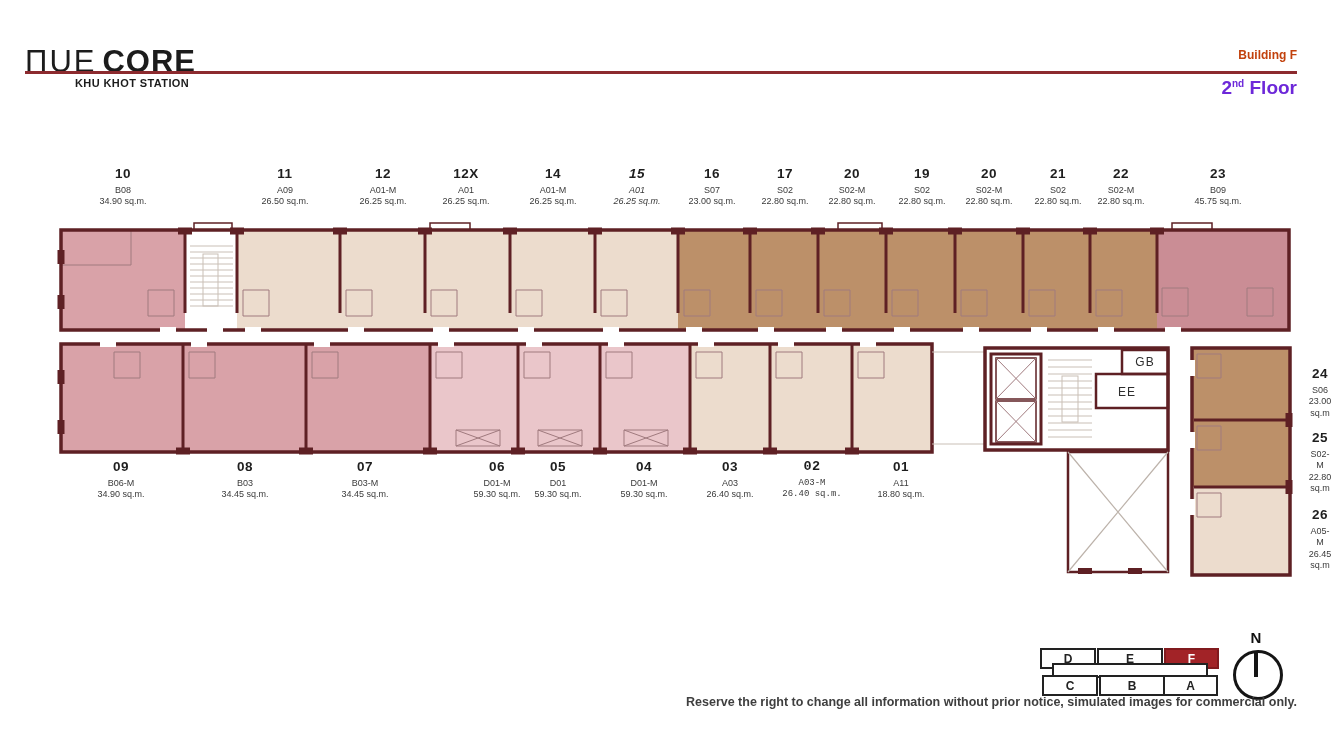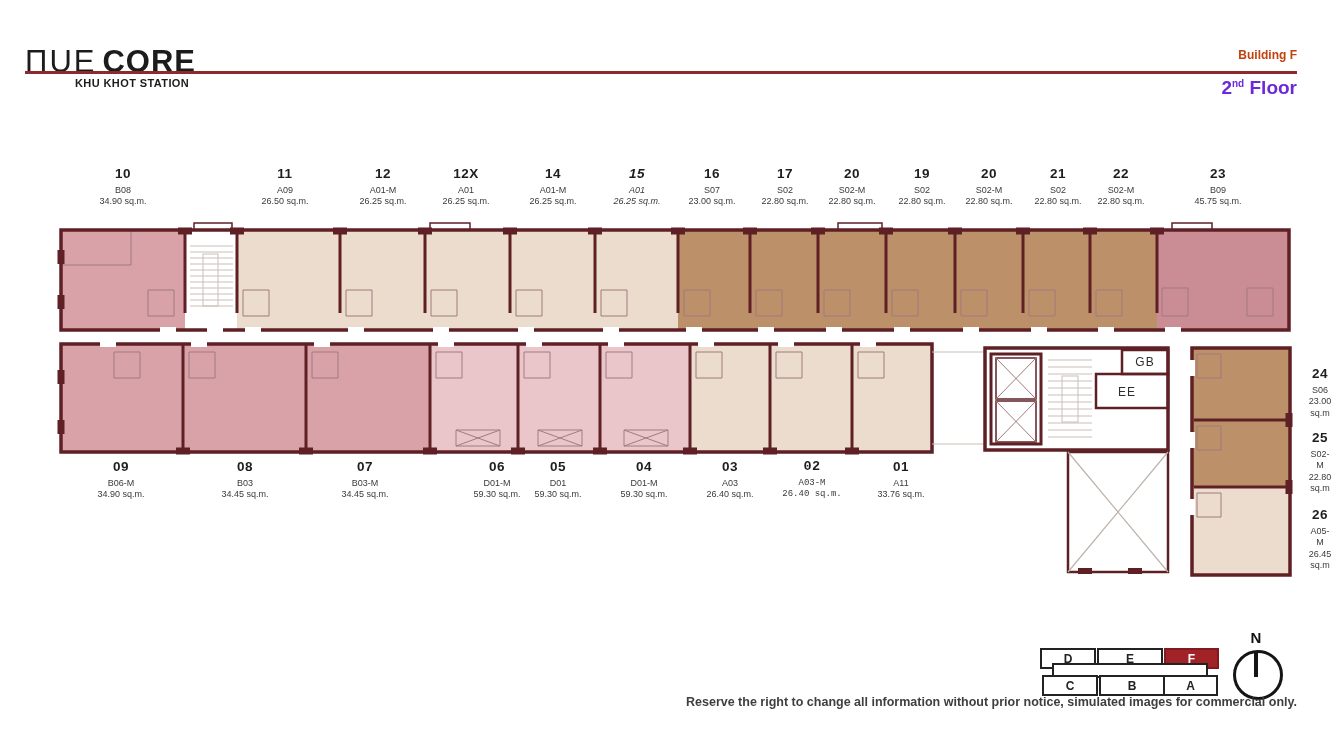--- a/index.html
+++ b/index.html
@@ -257,21 +257,21 @@
       <div class="u-area">26.40 sq.m.</div>
     </div>
     <div class="unit-label" style="left: 812px; font-family: Liberation Mono, monospace;">
       <div class="u-no">02</div>
       <div class="u-model">A03-M</div>
       <div class="u-area">26.40 sq.m.</div>
     </div>
     <div class="unit-label" style="left: 901px;">
       <div class="u-no">01</div>
       <div class="u-model">A11</div>
-      <div class="u-area">33.76 sq.m.</div>
+      <div class="u-area">18.80 sq.m.</div>
     </div>
   </div>
 <div id="labels-right" class="labels-right">
     <div class="unit-label" style="top: 366px;">
       <div class="u-no">24</div>
       <div class="u-model">S06</div>
       <div class="u-area">23.00 sq.m</div>
     </div>
     <div class="unit-label" style="top: 430px;">
       <div class="u-no">25</div>

